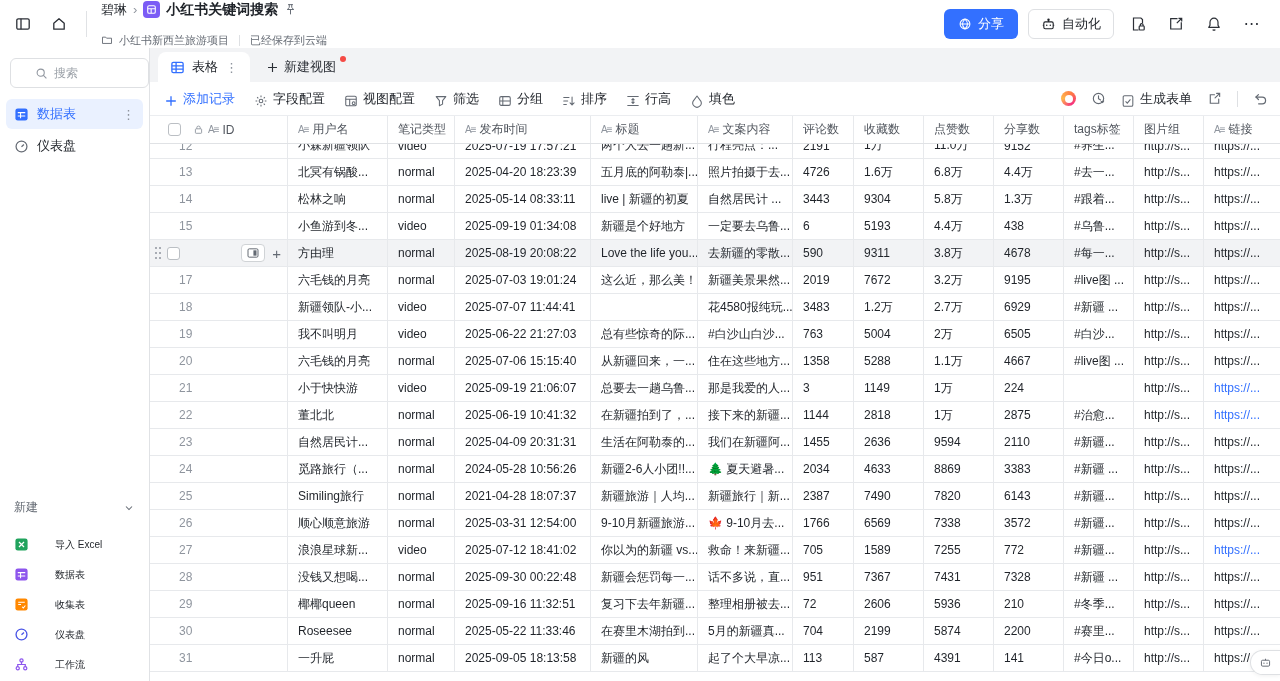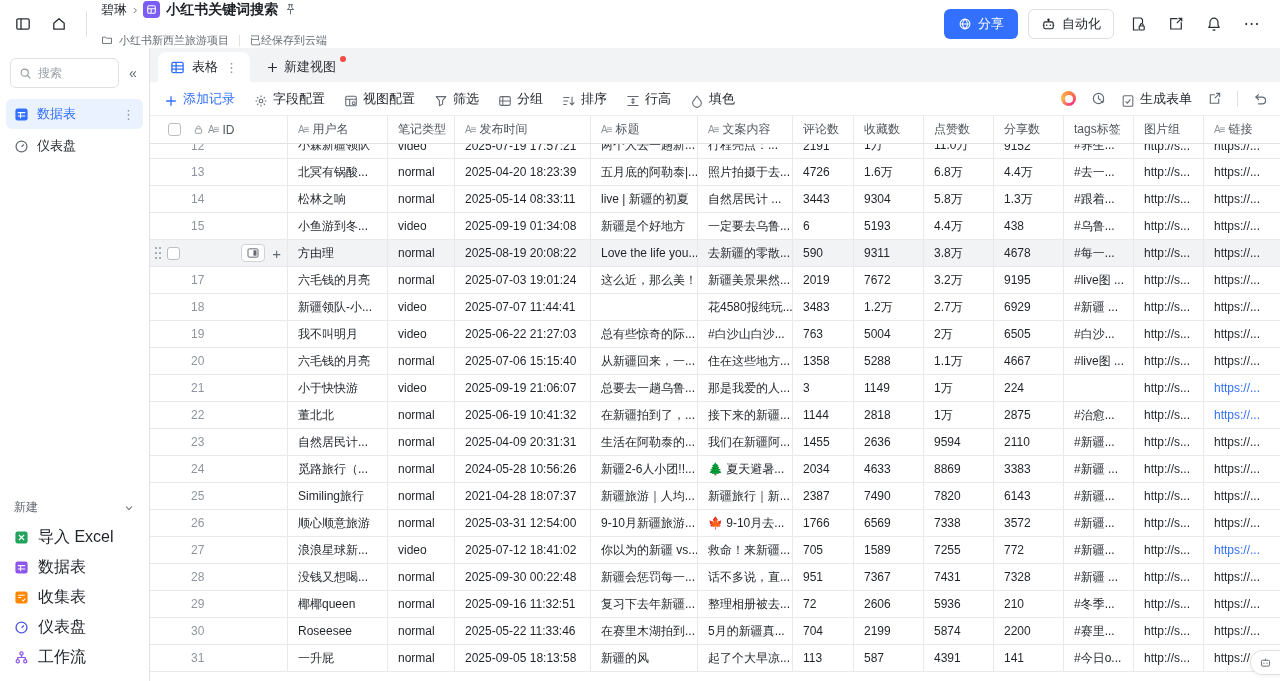--- a/index.html
+++ b/index.html
@@ -26,31 +26,31 @@
     font-size:13px; display:flex; align-items:center; gap:6px; cursor:pointer; }
   .btn-auto { height:30px; padding:0 12px; background:#fff; color:#1f2329; border:1px solid #dee0e3; border-radius:6px;
     font-size:13px; display:flex; align-items:center; gap:6px; cursor:pointer;text-align:right; }
   .tb-ghost { width:28px; height:28px; display:flex; align-items:center; justify-content:center; color:#2b2f36; border-radius:5px; cursor:pointer; }
   .ellipsis-glyph { font-size:16px; letter-spacing:1px; color:#2b2f36; line-height:1; }
 
   
   .content { flex:1; display:flex; min-height:0; }
   .sidebar { width:150px; flex:0 0 150px; border-right:1px solid #e0e2e5; display:flex; flex-direction:column; padding:10px 0 8px; background:#fff; }
   .search-row { display:flex; align-items:center; gap:4px; padding:0 6px 10px 10px; }
-  .search-box { flex:1; height:30px; border:1px solid #dee0e3; border-radius:6px; display:flex; align-items:center; padding:0 8px; gap:6px; color:#8f959e; }
+  .search-box { flex:1; height:30px; border:1px solid #dee0e3; border-radius:6px; display:flex; align-items:center; padding:0 24px; gap:6px; color:#8f959e; }
   .search-box input { border:none; outline:none; width:70px; font-size:12px; color:#1f2329; background:transparent; }
   .search-box input::placeholder { color:#9ca2a9; }
   .collapse { color:#646a73; font-size:14px; width:20px; text-align:center; cursor:pointer; }
   .nav-item { height:30px; margin:1px 6px; padding:0 8px; border-radius:6px; display:flex; align-items:center; gap:8px; font-size:13px; color:#1f2329; cursor:pointer; }
   .nav-item.active { background:#eaf1ff; color:#3370ff; }
   .nav-item .dots { margin-left:auto; color:#8f959e; font-size:13px; }
   .create-sec { margin-top:auto; }
   .create-head { display:flex; align-items:center; padding:6px 14px; font-size:12px; color:#646a73; }
   .create-head .chev { margin-left:auto; display:flex; color:#646a73; }
-  .create-item { height:29px; margin:1px 6px; padding:0 8px; border-radius:6px; display:flex; align-items:center; gap:9px; font-size:16px; color:#1f2329; cursor:pointer; }
+  .create-item { height:29px; margin:1px 6px; padding:0 8px; border-radius:6px; display:flex; align-items:flex-end; gap:26px; font-size:10px; color:#1f2329; cursor:pointer; }
   .sq-icon { width:15px; height:15px; border-radius:3px; display:flex; align-items:center; justify-content:center; flex:0 0 15px; }
 
   .main { flex:1; display:flex; flex-direction:column; min-width:0; }
 
   
   .tabstrip { height:34px; flex:0 0 34px; background:#f2f3f5; display:flex; align-items:flex-end; padding-left:8px; }
   .tab-active { height:30px; background:#fff; border-radius:8px 8px 0 0; display:flex; align-items:center; gap:7px; padding:0 12px; font-size:13px; color:#1f2329; cursor:pointer; }
   .tab-active .dots { color:#8f959e; font-size:13px; }
   .tab-new { height:30px; display:flex; align-items:center; gap:5px; padding:0 16px; font-size:13px; color:#2b2f36; position:relative; cursor:pointer; }
   .red-dot { position:absolute; top:4px; right:6px; width:6px; height:6px; border-radius:50%; background:#f54a45; }
@@ -84,21 +84,21 @@
   .c-likes { width:70px; flex:0 0 70px; }
   .c-shares { width:70px; flex:0 0 70px; }
   .c-tags { width:70px; flex:0 0 70px; }
   .c-images { width:70px; flex:0 0 70px; }
   .c-link { flex:1; border-right:none; }
   .tbody { flex:1; overflow:hidden; }
   .trow { display:flex; height:27px; border-bottom:1px solid #e7e9ec; background:#fff; }
   .trow.partial { height:15px; overflow:hidden; }
   .trow.partial .cell { margin-top:-12px; height:27px; }
   .trow.hover-row .cell { background:#f2f3f5; }
-  .rownum { margin-left:20px; color:#8f959e; font-size:12px; }
+  .rownum { margin-left:8px; color:#8f959e; font-size:12px; }
   .cb { width:13px; height:13px; border:1.5px solid #bbbfc4; border-radius:3px; background:#fff; flex:0 0 13px; margin-left:4px; cursor:pointer; }
   .drag { display:none; width:8px; height:12px; align-items:flex-start; margin-left:1px; cursor:grab; }
   .drag i { display:block; width:2px; height:2px; border-radius:50%; background:#8f959e;
     box-shadow:0 5px 0 #8f959e, 0 10px 0 #8f959e, 4px 0 0 #8f959e, 4px 5px 0 #8f959e, 4px 10px 0 #8f959e; }
   .row-ctl { margin-left:auto; display:none; align-items:center; gap:7px; }
   .expand-btn { width:24px; height:18px; border:1px solid #d0d3d6; border-radius:4px; background:#fff; display:flex; align-items:center; justify-content:center; color:#646a73; cursor:pointer; }
   .insert-plus { color:#646a73; font-size:15px; line-height:1; cursor:pointer; }
   .hover-row .drag { display:flex; }
   .hover-row .row-ctl { display:flex; }
   .trow .cb { visibility:hidden; }

